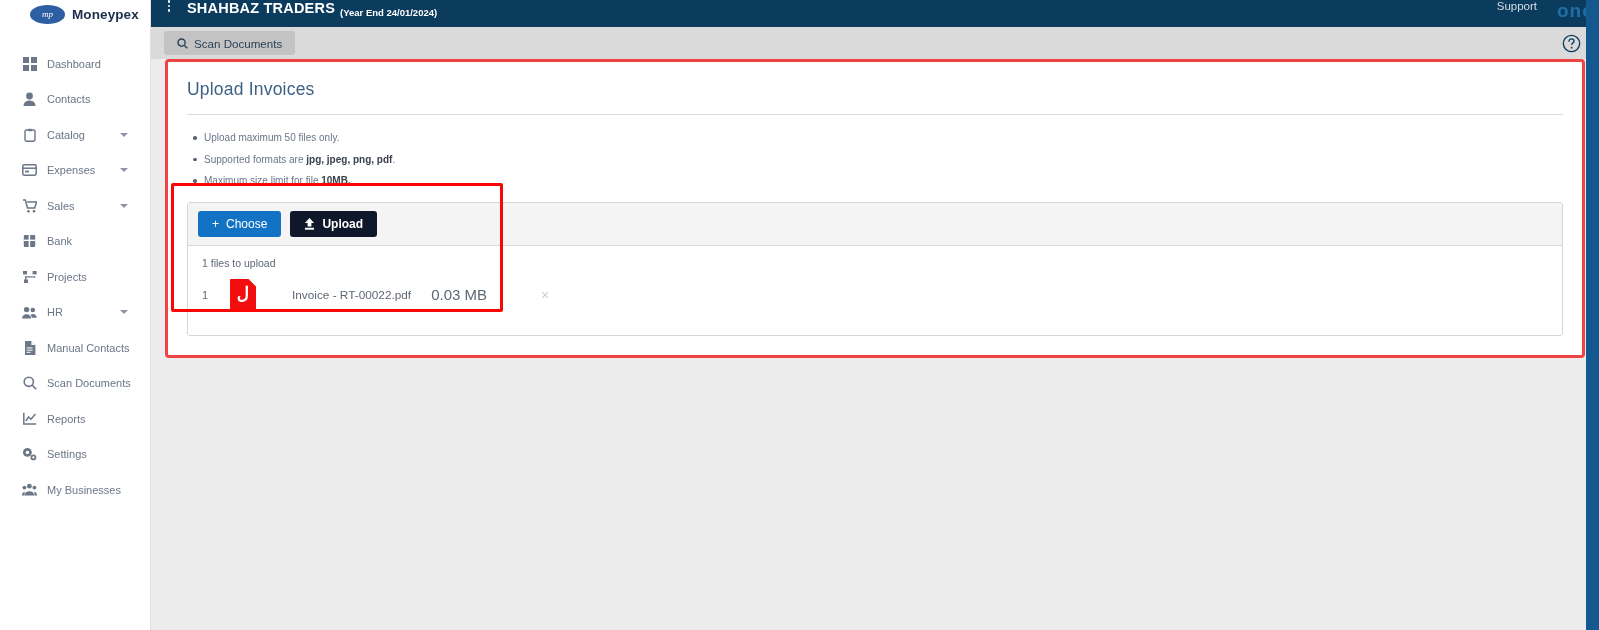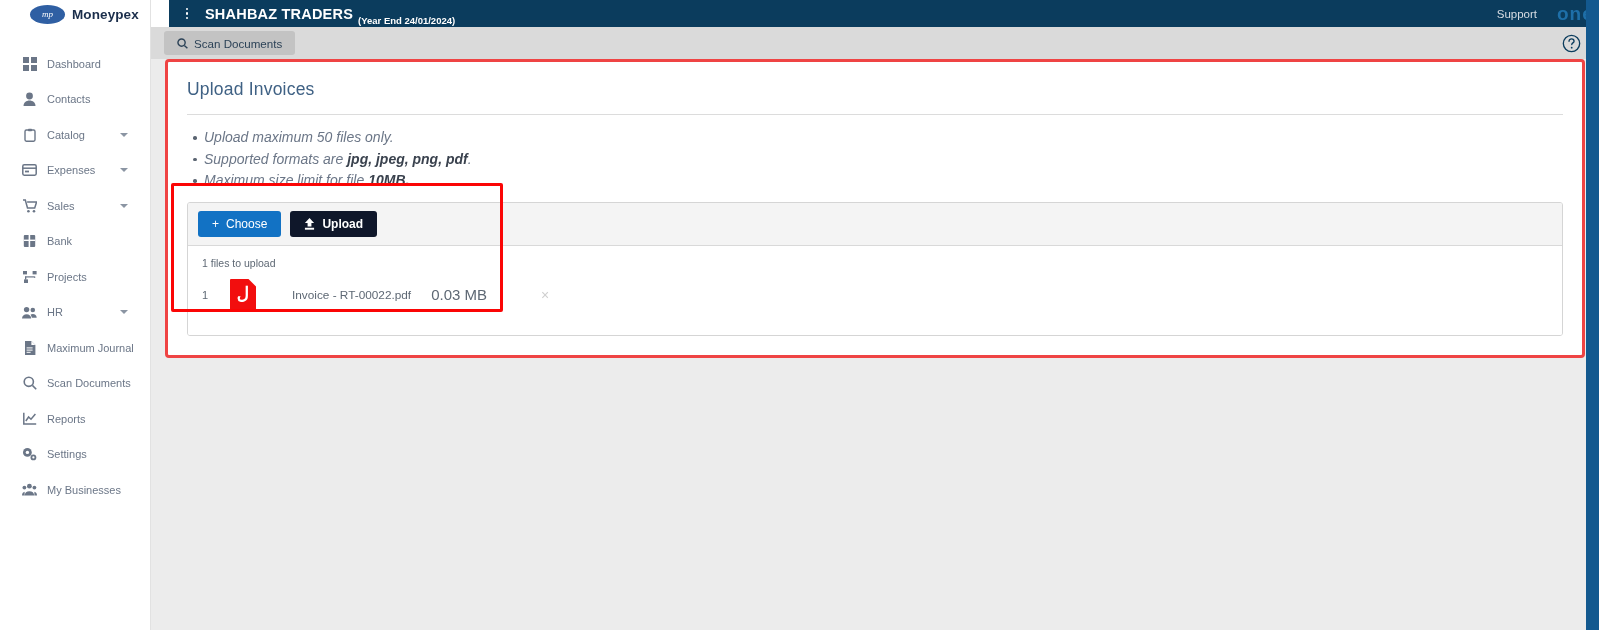--- a/index.html
+++ b/index.html
@@ -45,22 +45,22 @@
   .caret {
     position: absolute; right: 22px; top: 50%; transform: translateY(-50%);
     width: 0; height: 0; border-left: 4px solid transparent;
     border-right: 4px solid transparent; border-top: 4px solid #8b95a3;
   }
 
   
   .right { flex: 1 1 auto; display: flex; flex-direction: column; min-width: 0; position: relative; }
 
   .topbar {
-    height: 27px; background: #0b3c5d; display: flex; align-items: center;
-    padding: 0 0 0 10px; color: #ffffff; flex: 0 0 27px; margin-left: 18px;
+    height: 27px; background: #0b3c5d; display: flex; 
+    padding: 0 0 0 10px; color: #ffffff; flex: 0 0 27px;
   }
   .kebab { width: 16px; display:flex; flex-direction:column; align-items:center; gap:2px; cursor:pointer; }
   .kebab i { width: 2.5px; height: 2.5px; background:#fff; border-radius:50%; display:block; }
   .company { font-size: 14.5px; font-weight: bold; letter-spacing: .2px; margin-left: 10px; }
   .yearend { font-size: 9.5px; font-weight: bold; margin-left: 5px; position: relative; top: 7px; }
   .topbar-spacer { flex: 1 1 auto; }
   .support { font-size: 11.5px; color: #d8dde3; margin-right: 20px; cursor:pointer; }
   .oneword {
     font-size: 19px; font-weight: bold; color: #1e6fa8; letter-spacing: 1px;
     margin-right: 0; overflow: hidden; width: 42px; white-space: nowrap;
@@ -82,21 +82,21 @@
 
   .card {
     background: #ffffff; border: 3px solid #ef4444; border-radius: 4px;
     margin: 0; padding: 17px 19px 19px 19px; width: 100%;
   }
 
   .card-title { font-size: 17.5px; color: #3f6184; font-weight: normal; letter-spacing: .2px; }
   .divider { height: 1px; background: #dcdcdc; margin: 14px 0 12px 0; }
 
   .notes { list-style: none; padding-left: 17px; }
-  .notes li { position: relative; font-size: 14px; color: #6b7687; line-height: 21.5px; font-style: italic; }
+  .notes li { position: relative; font-size: 10px; color: #6b7687; line-height: 21.5px; }
   .notes li::before {
     content: ""; position: absolute; left: -11px; top: 9px;
     width: 3.5px; height: 3.5px; border-radius: 50%; background: #5b6572;
   }
   .notes b { color: #3a424e; }
 
   
   .uploader-wrap { position: relative; margin-top: 10px; }
   .uploader {
     border: 1px solid #d5d5d5; border-radius: 3px; overflow: hidden; background:#fff;
@@ -259,21 +259,21 @@
       <div class="nav-item">
         <span class="nav-ico">
           <svg width="12" height="14" viewBox="0 0 12 14" fill="#6b7687">
               <path d="M1 0h6.4L11.4 4v10H1z"></path>
               <path d="M7.4 0v4h4" fill="#ffffff"></path>
               <rect x="2.6" y="6.4" width="6" height="1" fill="#ffffff"></rect>
               <rect x="2.6" y="8.6" width="6" height="1" fill="#ffffff"></rect>
               <rect x="2.6" y="10.8" width="4" height="1" fill="#ffffff"></rect>
             </svg>
         </span>
-        <span class="lbl">Maximum Journal</span>
+        <span class="lbl">Manual Contacts</span>
       </div>
 
       <div class="nav-item">
         <span class="nav-ico">
           <svg width="14" height="14" viewBox="0 0 14 14" fill="none" stroke="#6b7687" stroke-width="1.6">
               <circle cx="5.8" cy="5.8" r="4.6"></circle>
               <line x1="9.4" y1="9.4" x2="13.2" y2="13.2"></line>
             </svg>
         </span>
         <span class="lbl">Scan Documents</span>

